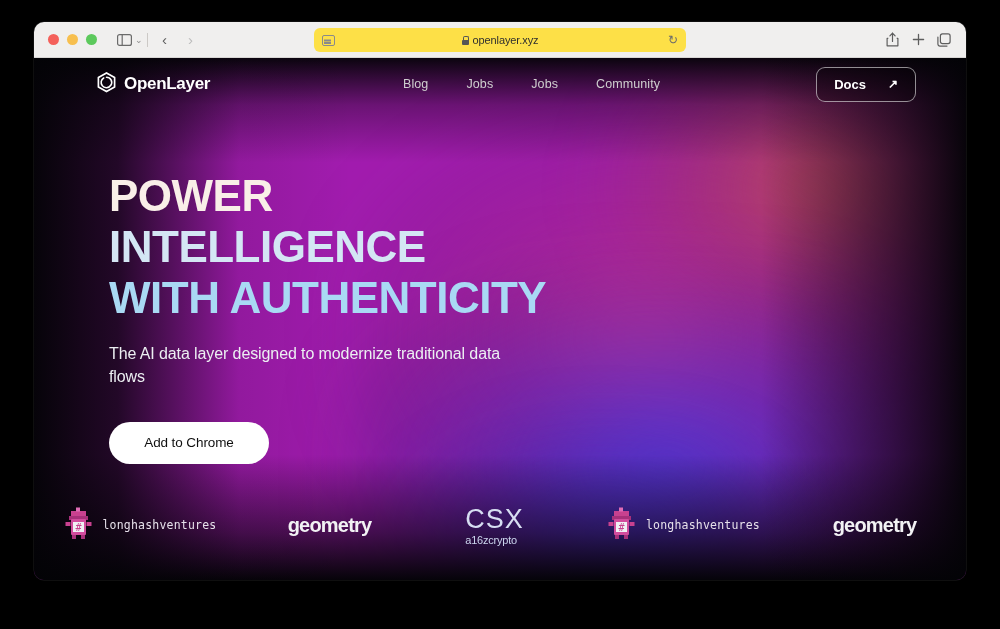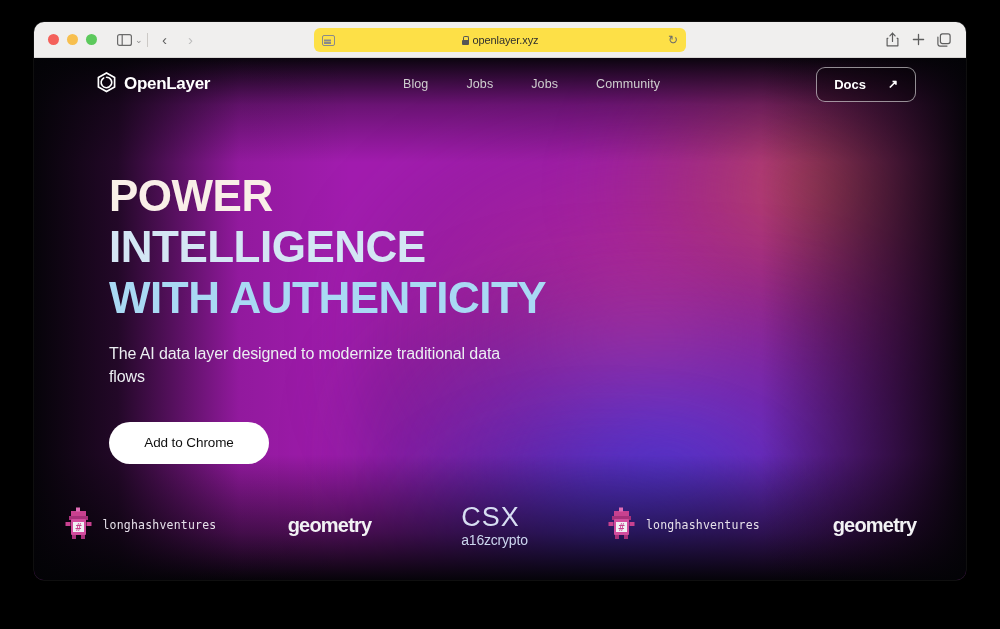--- a/index.html
+++ b/index.html
@@ -188,21 +188,21 @@
   .geometry-logo{
     font-size:20px; font-weight:bold; color:#f2f2f4;
     letter-spacing:-0.8px;
   }
   .csx-wrap{ display:flex; flex-direction:column; align-items:flex-start; }
   .csx-top{
     font-size:27px; color:#d7def2; letter-spacing:1px;
     font-weight:500;
   }
   .csx-sub{
-    font-size:14px; color:#ccd6ee; letter-spacing:-0.2px; margin-top:-1px;
+    font-size:11px; color:#ccd6ee; letter-spacing:-0.2px; margin-top:-1px;
   }
 </style>
 </head>
 <body>
 
 <div class="browser-window">
 
   <div class="toolbar">
 
     <div class="traffic">

